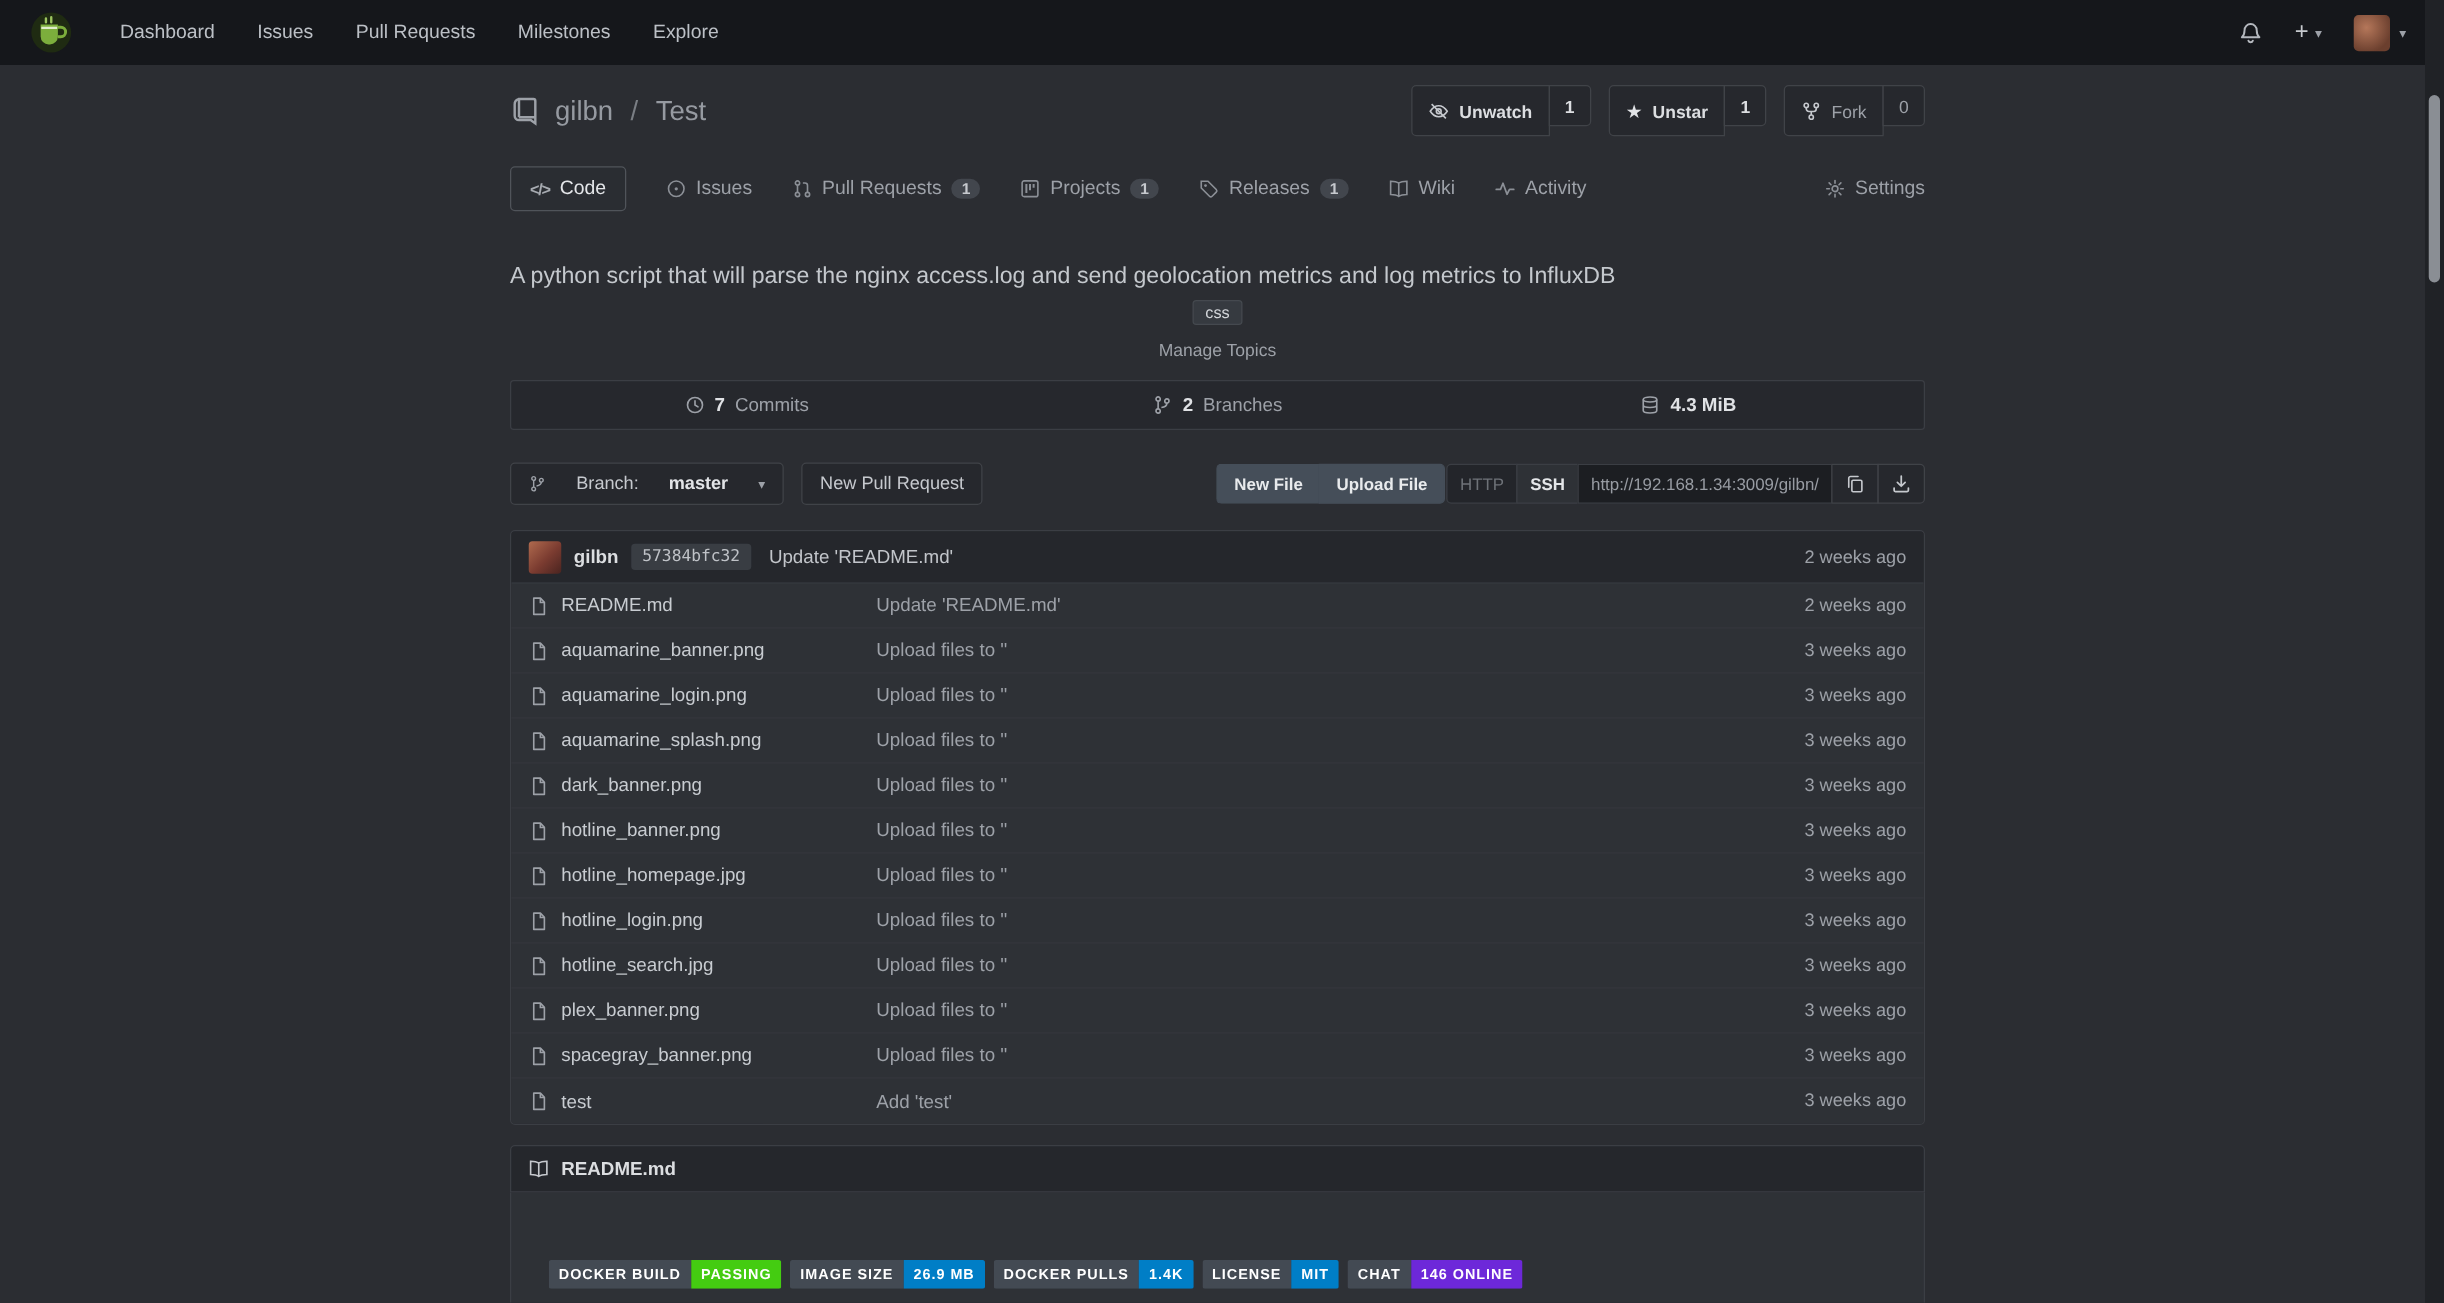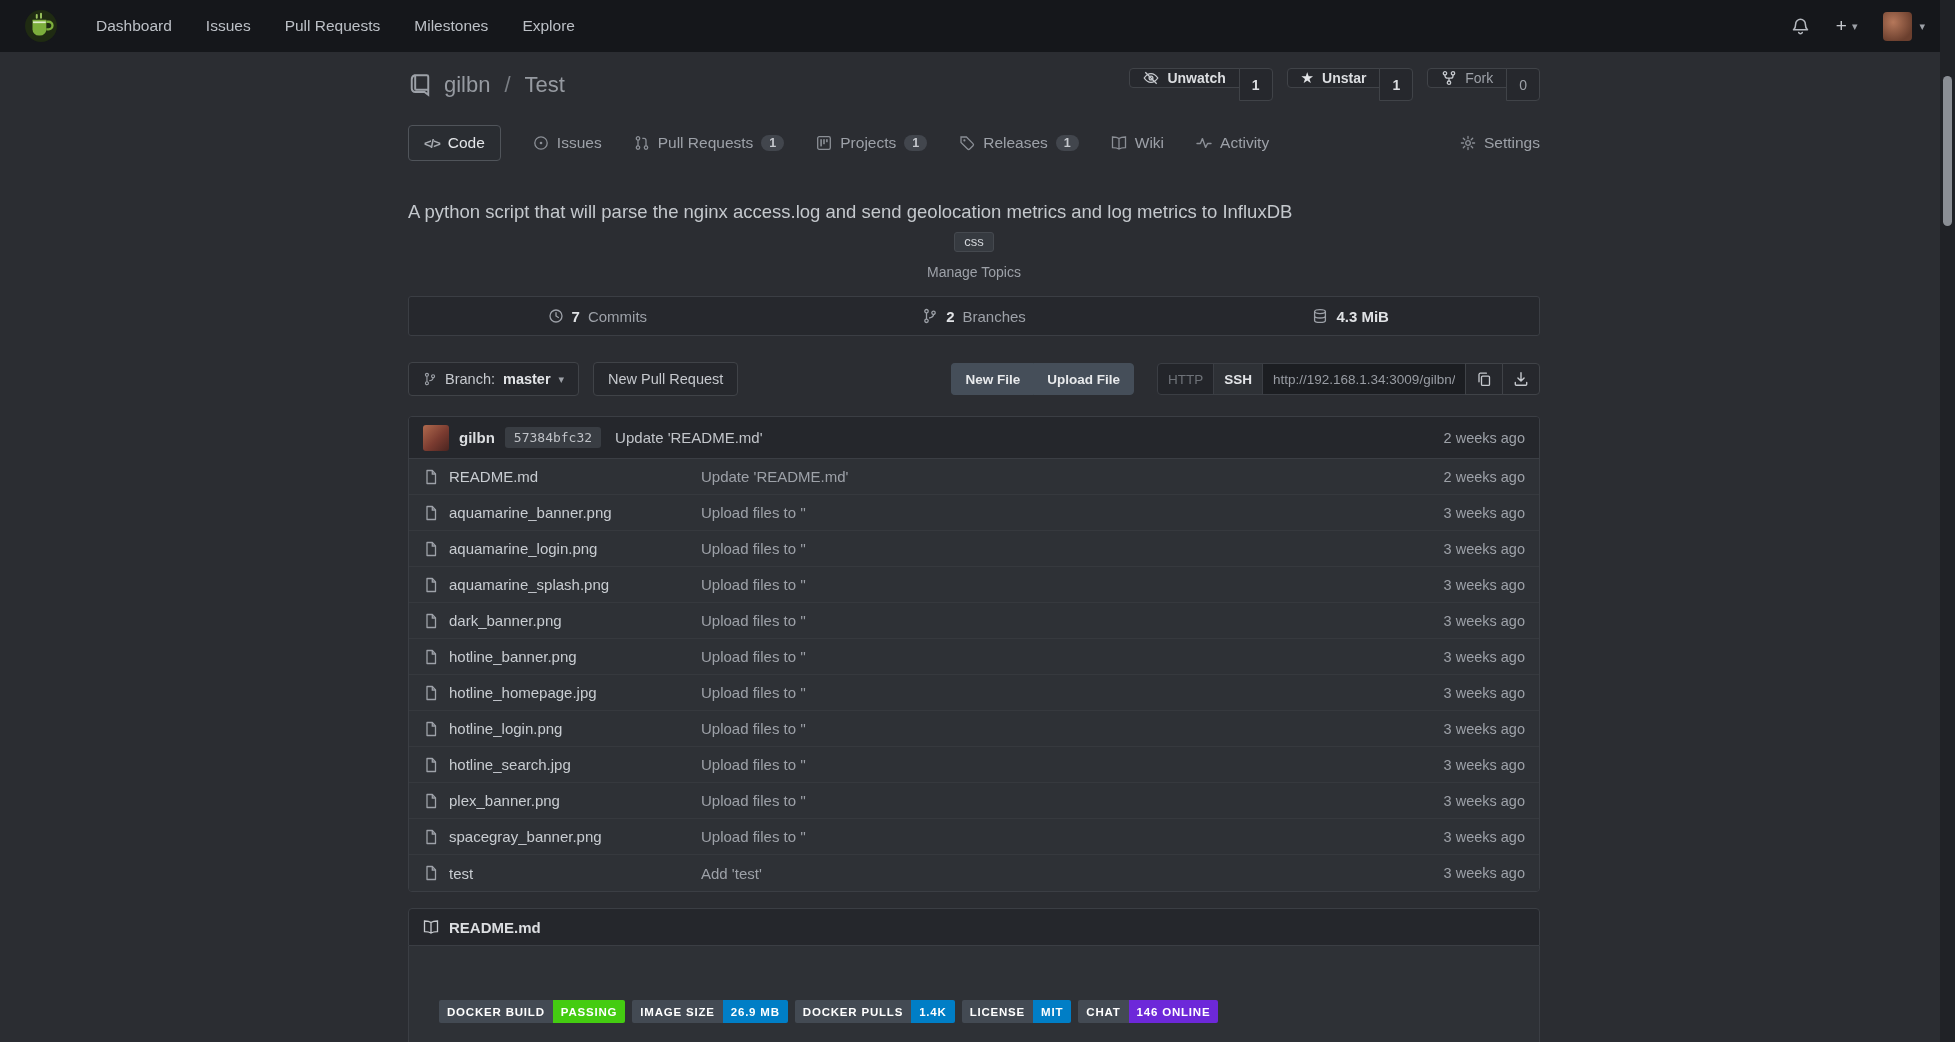--- a/index.html
+++ b/index.html
@@ -31,21 +31,21 @@
   
   .container { width:1132px; margin-left:408px; }
 
   
   .repo-header { margin-top:16px; display:flex; align-items:center; }
   .repo-title { display:flex; align-items:center; gap:12px; font-size:22px; color:#969aa1; }
   .repo-title .ic { width:24px; height:24px; color:#9da1a8; }
   .repo-title .sep { color:#7a7e84; padding:0 2px; }
   .repo-actions { margin-left:auto; display:flex; gap:14px; }
   .grp { display:flex; }
-  .btn { background:#26282d; border:1px solid #404348; height:20px; display:flex; align-items:center;
+  .btn { background:#26282d; border:1px solid #404348; height:41px; display:flex; align-items:center;
          gap:8px; padding:0 13px; font-size:14px; font-weight:700; color:#dcdee1; }
   .btn .ic { color:#c6c9ce; }
   .btn-count { background:#26282d; border:1px solid #404348; margin-left:-1px; height:33px;
          display:flex; align-items:center; padding:0 12px; font-size:14px; font-weight:700; color:#dcdee1; }
   .grp > :first-child { border-radius:4px 0 0 4px; }
   .grp > :last-child { border-radius:0 4px 4px 0; }
   .grp.dim .btn, .grp.dim .btn-count { color:#9da1a8; font-weight:400; }
   .star-glyph { font-size:15px; color:#e2e4e7; }
 
   
@@ -68,26 +68,26 @@
   .stats { margin-top:16px; height:40px; background:#26282d; border:1px solid #3b3e44; border-radius:3px;
            display:flex; align-items:stretch; }
   .stat { flex:1; display:flex; align-items:center; justify-content:center; gap:8px; font-size:15px; color:#9da1a8; }
   .stat .ic { color:#9da1a8; }
   .stat b { color:#e0e2e5; }
 
   
   .toolbar { margin-top:26px; display:flex; align-items:center; }
   .toolbar-left { display:flex; gap:14px; }
   .tbtn { background:#26282d; border:1px solid #404348; border-radius:4px; height:34px; display:flex;
-          align-items:center; gap:8px; padding:0 14px; font-size:14.5px; color:#c6c9ce; }
+          align-items:center; gap:24px; padding:0 14px; font-size:14.5px; color:#c6c9ce; }
   .tbtn b { color:#e2e4e7; }
   .tbtn .ic { width:14px; height:14px; color:#9da1a8; }
   .toolbar-right { margin-left:auto; display:flex; align-items:center; }
   .seg { height:32px; display:flex; align-items:center; padding:0 13px; font-size:13.5px; margin-left:-1px; }
-  .filebtns { display:flex; margin-right:24px; }
+  .filebtns { display:flex; margin-right:2px; }
   .filebtns .seg { background:#454e59; border:1px solid #454e59; color:#e8eaec; font-weight:700; }
   .filebtns > :first-child { border-radius:4px 0 0 4px; border-right:1px solid #39414b; }
   .filebtns > :last-child { border-radius:0 4px 4px 0; }
   .clone-grp { display:flex; }
   .seg-http { background:#23252a; border:1px solid #3b3e44; color:#6e7278; border-radius:4px 0 0 4px; padding:0 10px; }
   .seg-ssh { background:#2e3136; border:1px solid #3b3e44; color:#e4e6e9; font-weight:700; padding:0 10px; }
   .clone-input { width:204px; height:32px; background:#1c1e22; border:1px solid #3b3e44; margin-left:-1px;
                  color:#989ca3; font-size:13.5px; padding:0 10px; font-family:"Liberation Sans","DejaVu Sans",sans-serif; outline:none; }
   .seg-icon { background:#26282d; border:1px solid #404348; color:#c6c9ce; padding:0 10px; }
   .clone-grp > :last-child { border-radius:0 4px 4px 0; }

